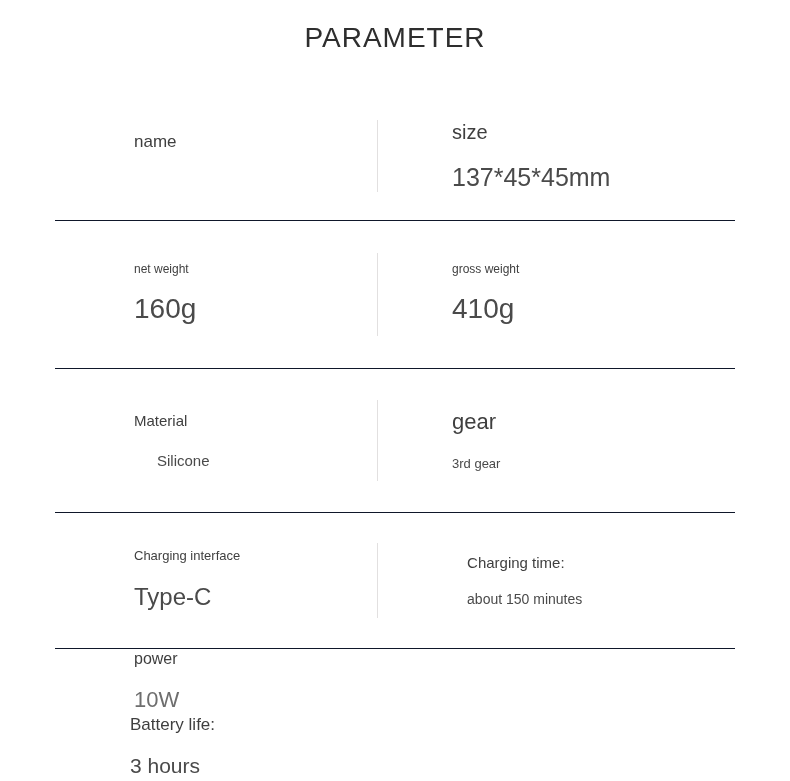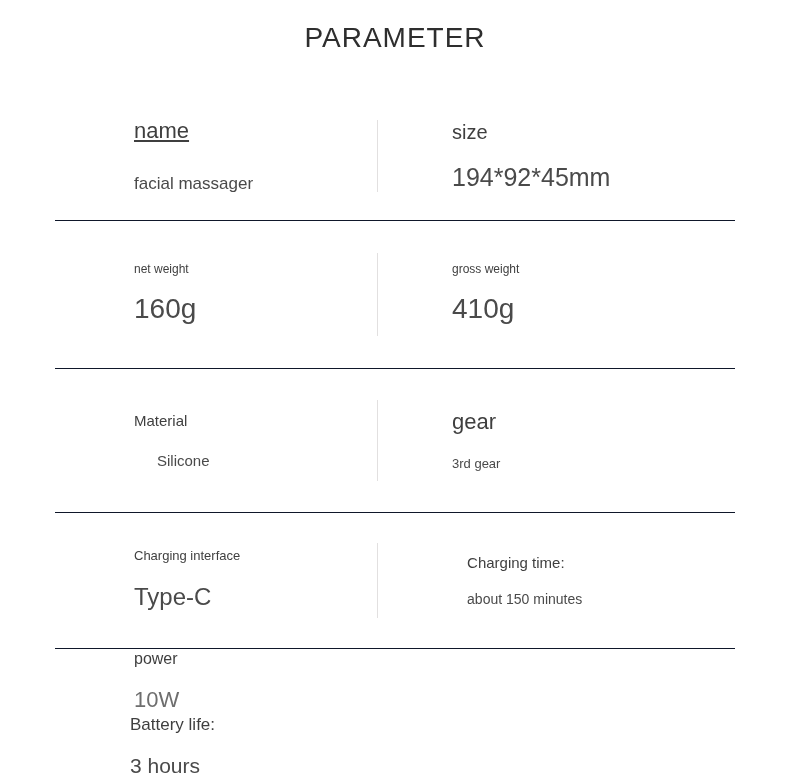--- a/index.html
+++ b/index.html
@@ -73,21 +73,21 @@
     color: #3f3f3f;
     line-height: 1.3;
   }
   .value {
     color: #4a4a4a;
     line-height: 1.3;
   }
 
   
   .r1 { height: 128px; }
-  .r1 .label-l { font-size: 22px; margin-bottom: 27px; text-decoration: underline; }
+  .r1 .label-l { font-size: 17px; margin-bottom: 27px; }
   .r1 .value-l { font-size: 17px; }
   .r1 .label-r { font-size: 20px; margin-bottom: 16px; }
   .r1 .value-r { font-size: 25px; }
 
   
   .r2 { height: 148px; }
   .r2 .label-l { font-size: 12px; margin-bottom: 14px; }
   .r2 .value-l { font-size: 28px; }
   .r2 .label-r { font-size: 12px; margin-bottom: 14px; }
   .r2 .value-r { font-size: 28px; }
@@ -118,26 +118,25 @@
 
 <div class="page">
 
   <div class="title">PARAMETER</div>
 
   <div class="table">
 
     <div class="row r1">
       <div class="cell left">
         <div class="label label-l">name</div>
-        <div class="value value-l">facial massager</div>
       </div>
       <div class="divider"></div>
       <div class="cell right">
         <div class="label label-r">size</div>
-        <div class="value value-r">194*92*45mm</div>
+        <div class="value value-r">137*45*45mm</div>
       </div>
     </div>
 
     <div class="row r2">
       <div class="cell left">
         <div class="label label-l">net weight</div>
         <div class="value value-l">160g</div>
       </div>
       <div class="divider"></div>
       <div class="cell right">

